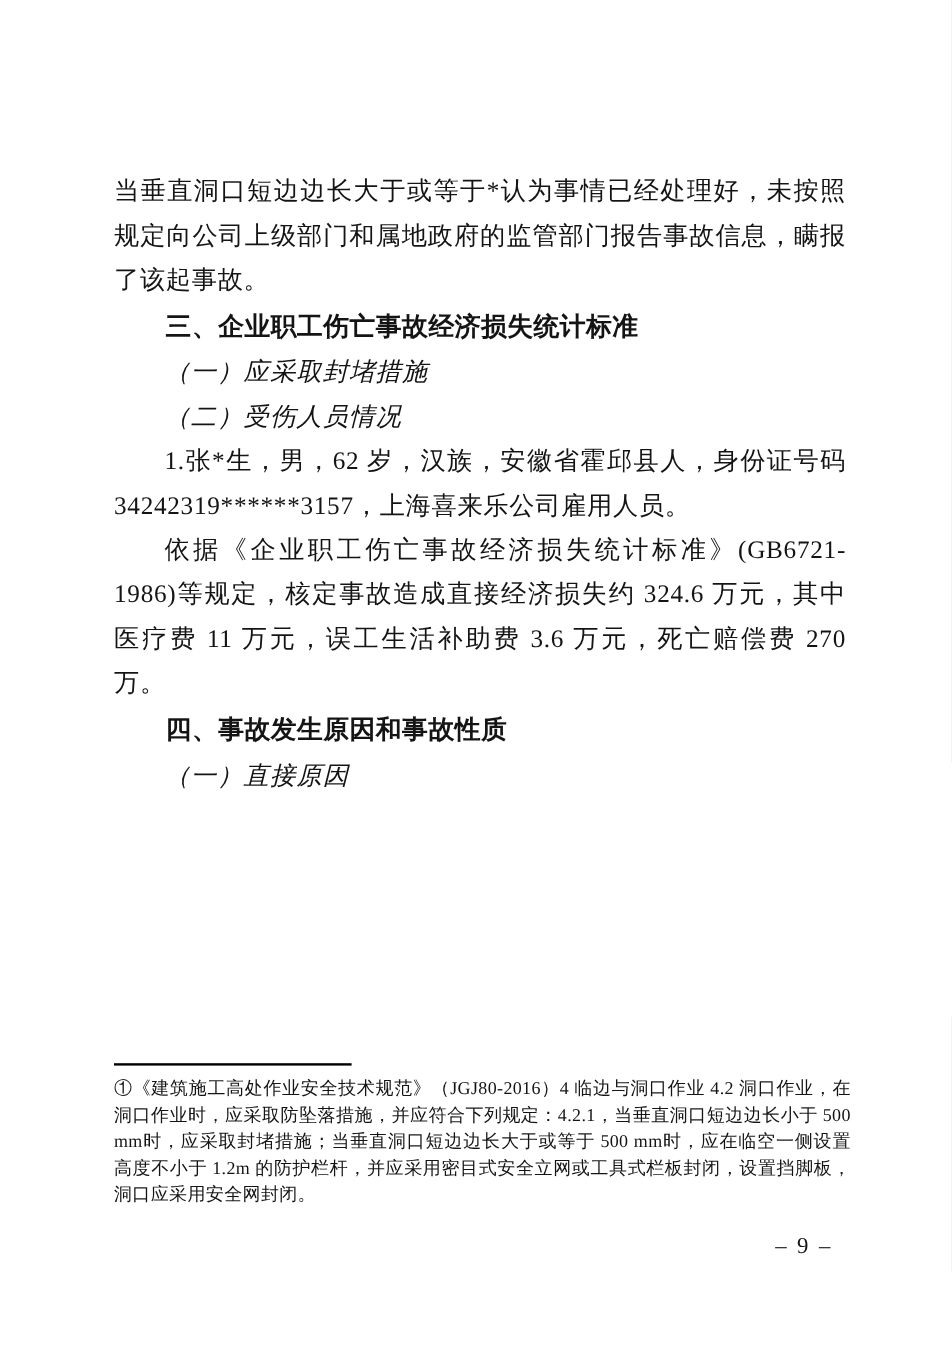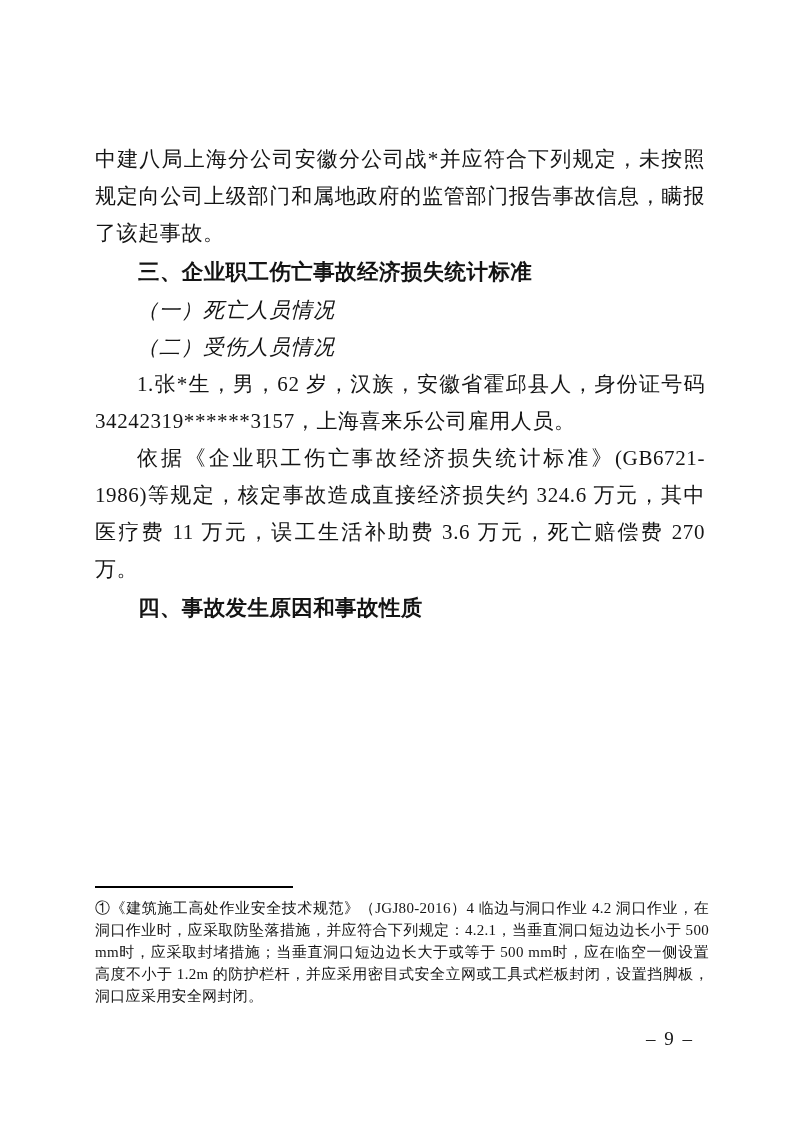--- a/index.html
+++ b/index.html
@@ -87,37 +87,38 @@
     color: #141414;
   }
 </style>
 </head>
 <body>
 
 <div class="page">
 
   <div class="content">
 
-    <p class="para no-indent">中建八局上海分公司安徽分公司战*并应符合下列规定，未按照规定向公司上级部门和属地政府的监管部门报告事故信息，瞒报了该起事故。</p>
+    <p class="para no-indent">当垂直洞口短边边长大于或等于*认为事情已经处理好，未按照规定向公司上级部门和属地政府的监管部门报告事故信息，瞒报了该起事故。</p>
 
     <h2 class="sec-heading">三、企业职工伤亡事故经济损失统计标准</h2>
 
-    <h3 class="sub-heading">（一）死亡人员情况</h3>
+    <h3 class="sub-heading">（一）应采取封堵措施</h3>
 
 
     <h3 class="sub-heading">（二）受伤人员情况</h3>
 
     <p class="para">1.张*生，男，62 岁，汉族，安徽省霍邱县人，身份证号码34242319******3157，上海喜来乐公司雇用人员。</p>
 
 
 
     <p class="para">依据《企业职工伤亡事故经济损失统计标准》(GB6721-1986)等规定，核定事故造成直接经济损失约 324.6 万元，其中医疗费 11 万元，误工生活补助费 3.6 万元，死亡赔偿费 270 万。</p>
 
     <h2 class="sec-heading">四、事故发生原因和事故性质</h2>
 
+    <h3 class="sub-heading">（一）直接原因</h3>
 
 
   </div>
 
   <div class="footnote">
     <div class="footnote-divider"></div>
     <div>①《建筑施工高处作业安全技术规范》（JGJ80-2016）4 临边与洞口作业 4.2 洞口作业，在洞口作业时，应采取防坠落措施，并应符合下列规定：4.2.1，当垂直洞口短边边长小于 500 mm时，应采取封堵措施；当垂直洞口短边边长大于或等于 500 mm时，应在临空一侧设置高度不小于 1.2m 的防护栏杆，并应采用密目式安全立网或工具式栏板封闭，设置挡脚板，洞口应采用安全网封闭。</div>
   </div>
 
   <div class="page-number">– 9 –</div>

